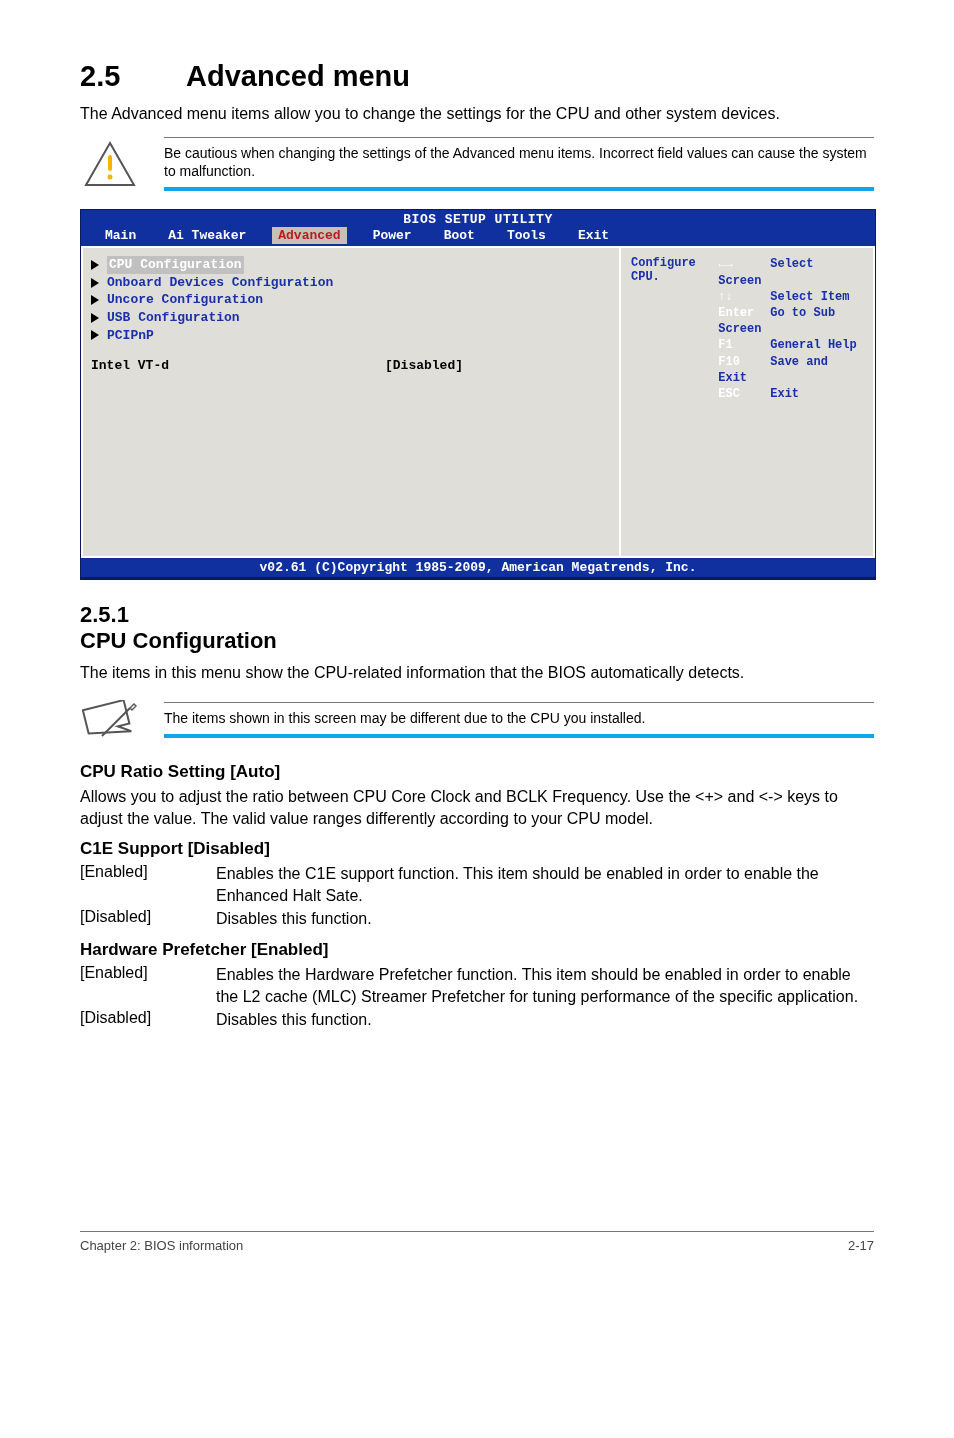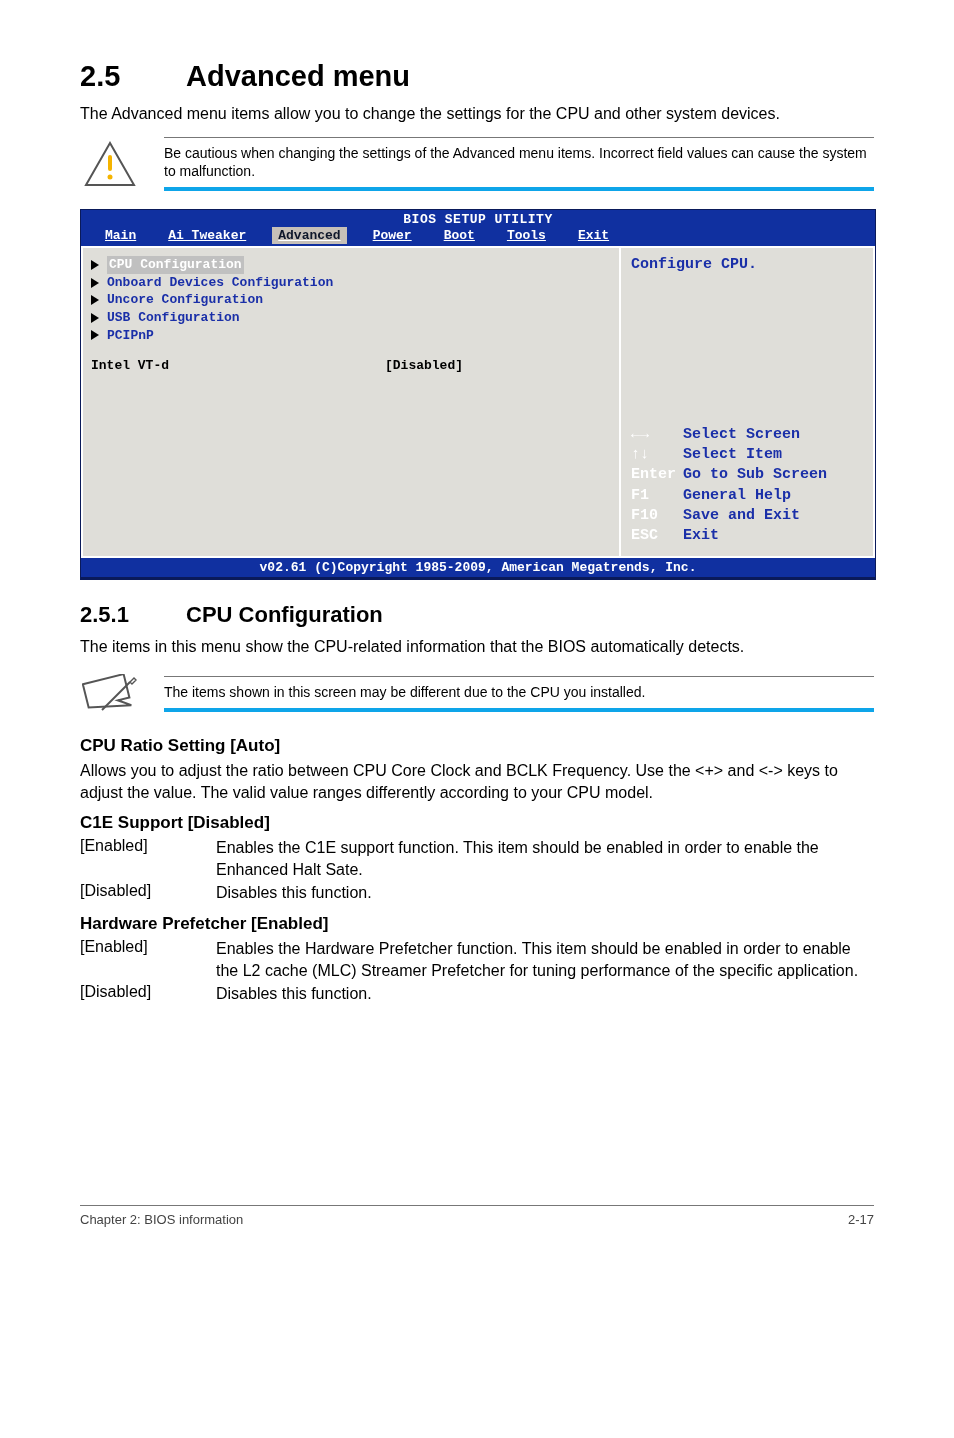--- a/index.html
+++ b/index.html
@@ -63,48 +63,47 @@
     padding: 2px 0 0 0;
     letter-spacing: 0.5px;
   }
   .bios-tabs {
     display: flex;
     font-size: 13px;
     font-weight: bold;
     color: #fff;
     padding: 0px 18px 2px 18px;
     gap: 20px;
-    text-decoration: underline;
   }
   .bios-tabs span { padding: 1px 6px; }
   .bios-tabs .active {
     background: #c6c0b8;
-    color: #0f172a;
+    color: #b91c1c;
   }
   .bios-body {
     display: flex;
     background: #dfded9;
   }
   .bios-left {
     flex: 1;
     border: 2px solid #fff;
     border-right: none;
     padding: 8px 10px 20px 8px;
     font-size: 13px;
     font-weight: bold;
     min-height: 280px;
   }
   .bios-right {
     width: 232px;
     border: 2px solid #fff;
     padding: 8px 10px 10px 10px;
-    font-size: 15px;
-    font-weight: bold;
-    display: flex;
-    flex-direction: column;
+    font-size: 12px;
+    font-weight: bold;
+    display: flex;
+    flex-direction: row;
     justify-content: space-between;
   }
   .bios-menu-item {
     display: flex;
     align-items: center;
     color: #1a2fa8;
     line-height: 1.35;
   }
   .arrow {
     display: inline-block;
@@ -137,20 +136,21 @@
     text-align: center;
     font-size: 13px;
     font-weight: bold;
     padding: 2px 0;
   }
   .sub-heading {
     font-size: 22px;
     font-weight: bold;
     margin: 0 0 8px 0;
     display: flex;
+    flex-direction: column;
   }
   .sub-heading .num { width: 106px; }
   .h4 {
     font-size: 17px;
     font-weight: bold;
     margin: 10px 0 4px 0;
   }
   .def-row { display: flex; margin-bottom: 2px; }
   .def-row .key { width: 136px; flex-shrink: 0; }
   .def-row .val { flex: 1; line-height: 1.35; }

